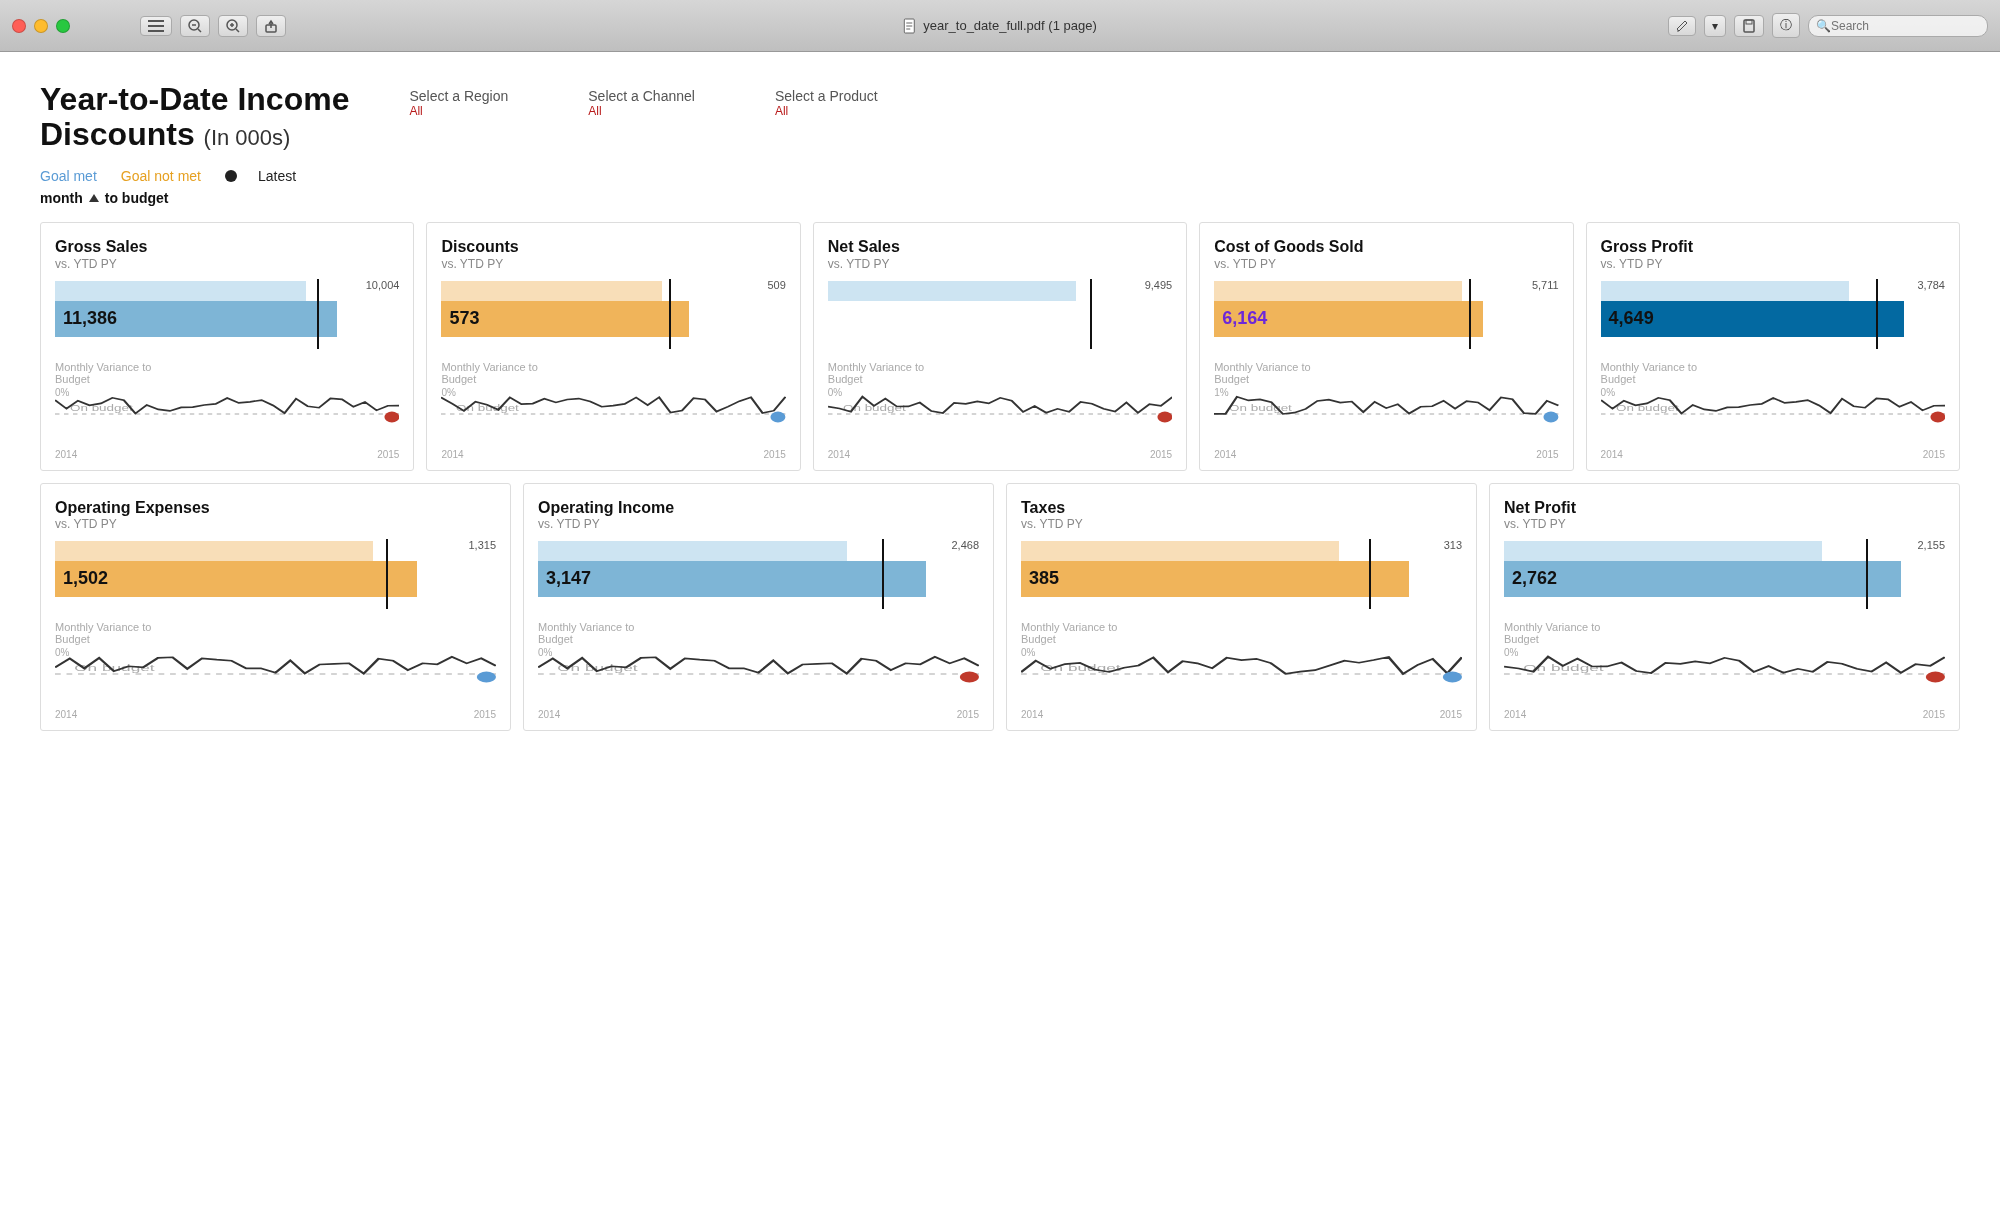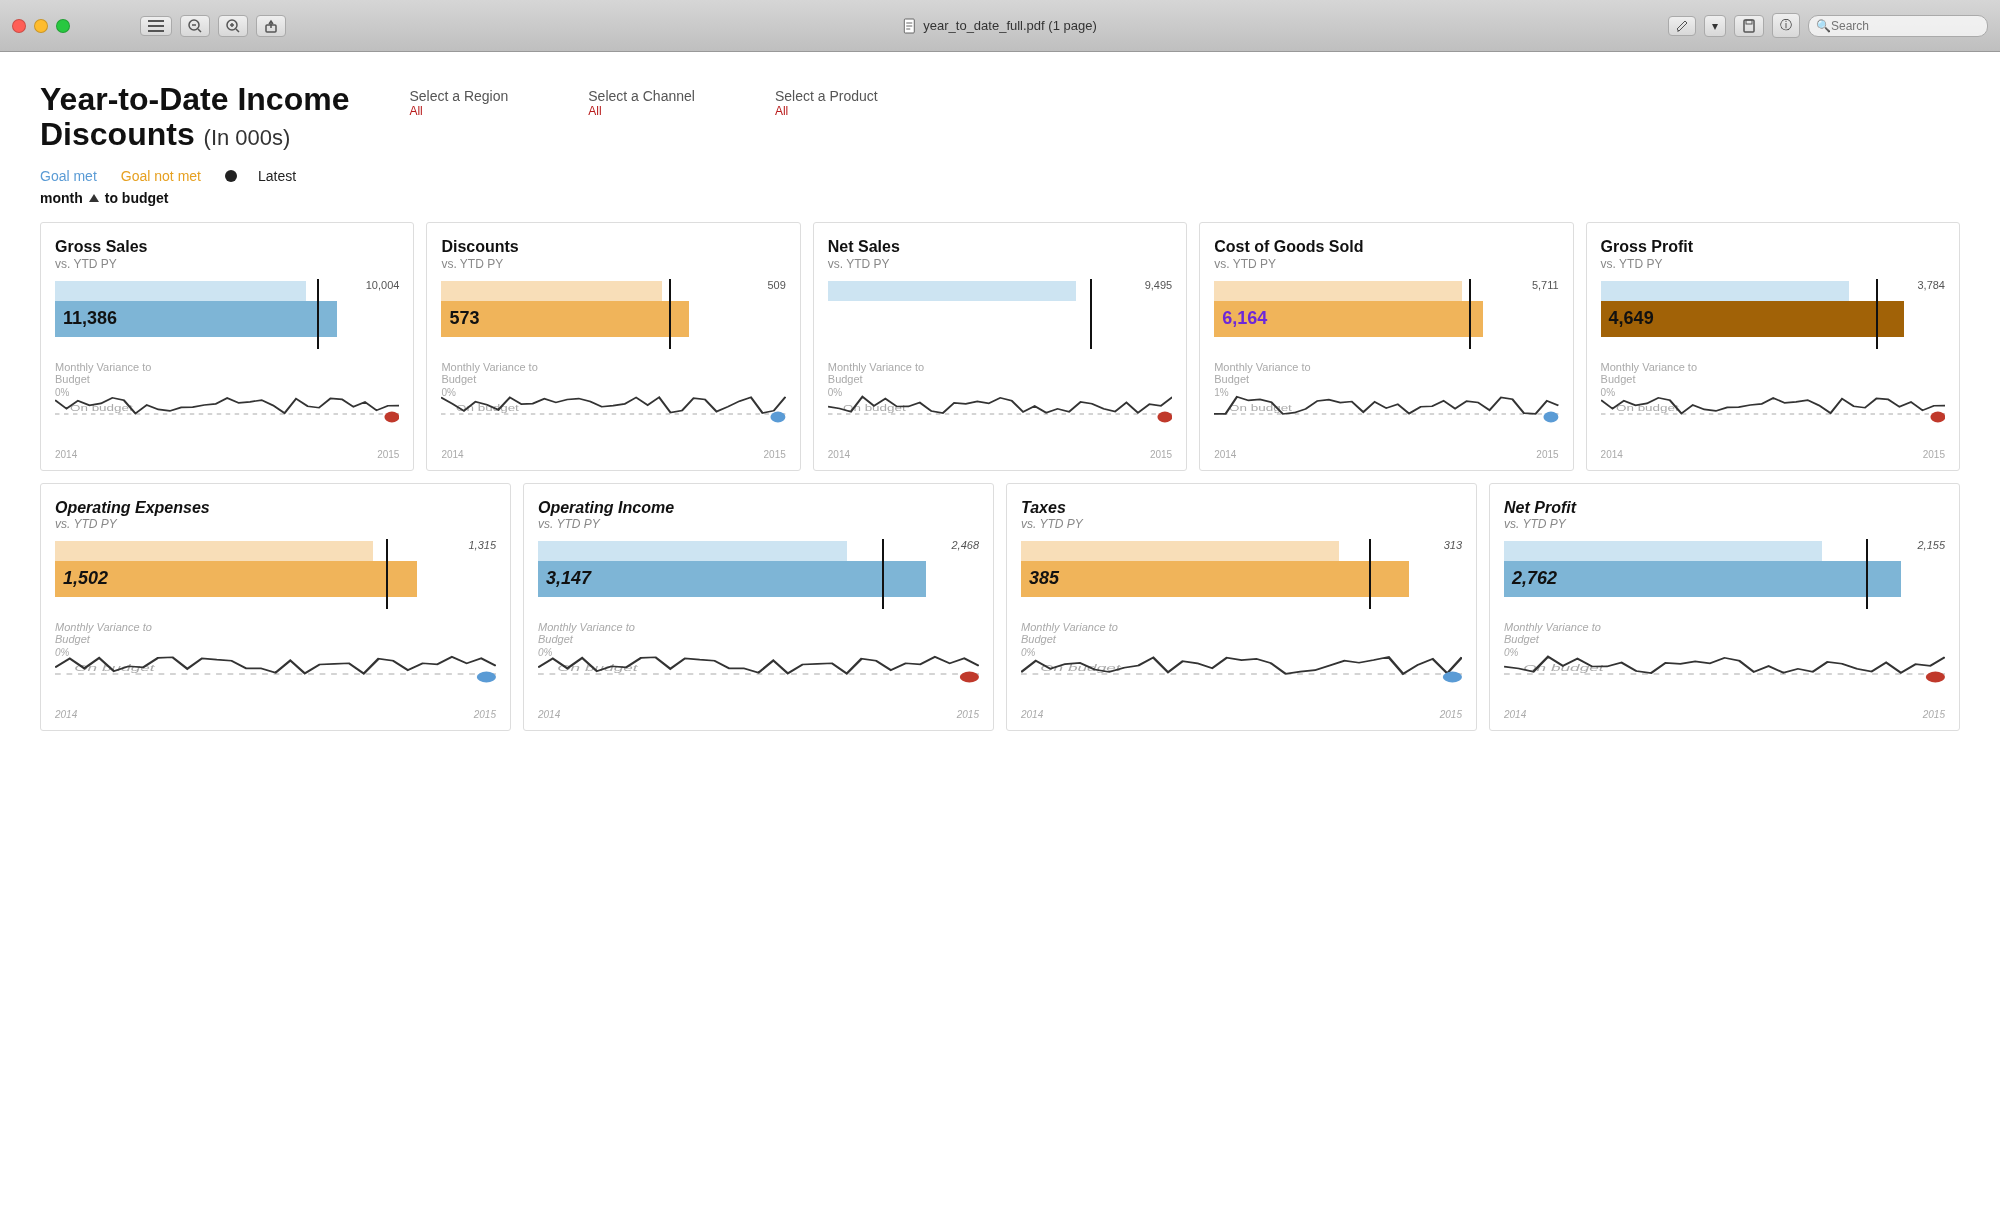--- a/index.html
+++ b/index.html
@@ -193,21 +193,20 @@
     .cards-grid-row1 {
       display: grid;
       grid-template-columns: repeat(5, 1fr);
       gap: 12px;
       margin-bottom: 12px;
     }
     .cards-grid-row2 {
       display: grid;
       grid-template-columns: repeat(4, 1fr);
       gap: 12px;
-      font-style: italic;
     }
 
     
     .card {
       border: 1px solid #ddd;
       border-radius: 3px;
       padding: 14px 14px 10px 14px;
       background: white;
     }
     .card-title {
@@ -519,21 +518,21 @@
 
   <div class="card">
     <div class="card-title">Gross Profit</div>
     <div class="card-subtitle">vs. YTD PY</div>
 
     <div class="bar-area">
 
       <div style="position:absolute; top:2px; left:0; width:72%; height:20px; background:#b8d8ec; opacity:0.7;"></div>
       <div style="position:absolute; top:0; right:0; font-size:11px; color:#555;">3,784</div>
 
-      <div style="position:absolute; top:22px; left:0; width:88%; height:36px; background:#a16207; display:flex; align-items:center; padding-left:8px;">
+      <div style="position:absolute; top:22px; left:0; width:88%; height:36px; background:#0369a1; display:flex; align-items:center; padding-left:8px;">
         <span style="font-size:18px; font-weight:700; color:#111;">4,649</span>
       </div>
 
       <div style="position:absolute; top:0; left:80%; width:2px; height:70px; background:#111;"></div>
     </div>
 
     <div class="sparkline-area">
       <div class="sparkline-label">Monthly Variance to<br>Budget</div>
       <div class="sparkline-wrapper">
         <span class="sparkline-pct">0%</span>

